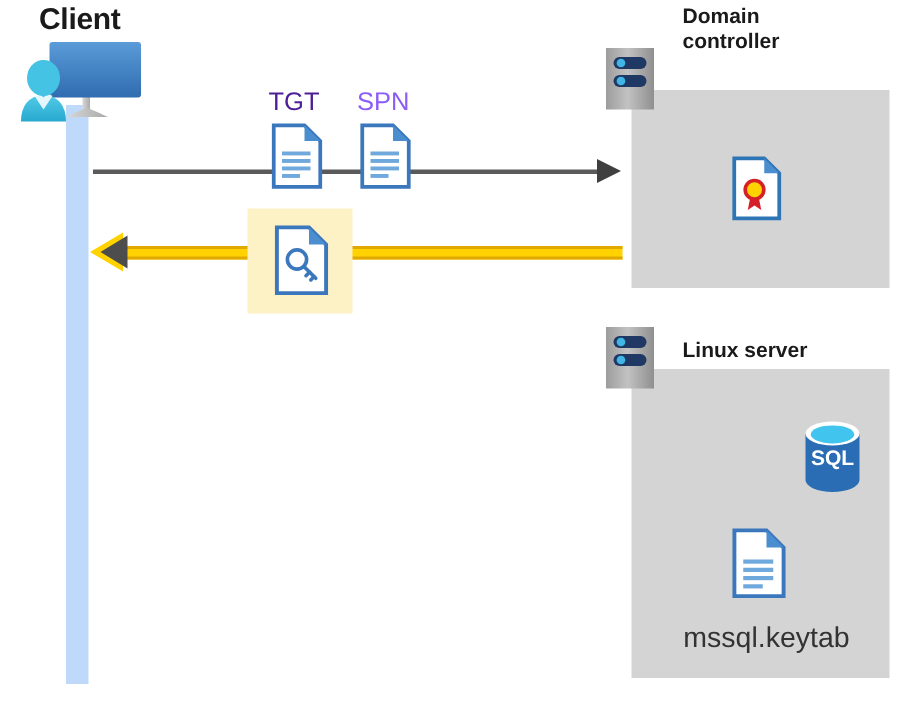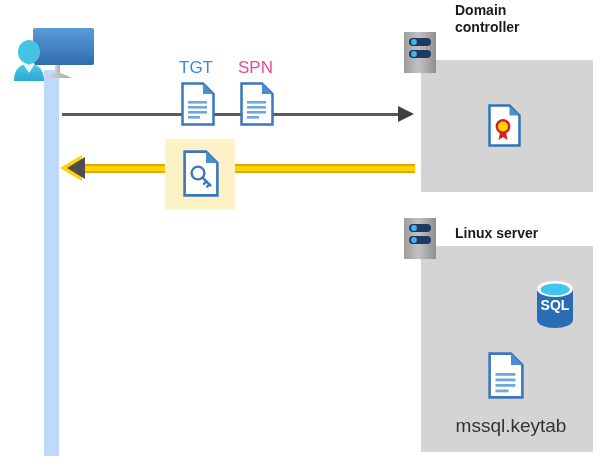--- a/index.html
+++ b/index.html
@@ -18,22 +18,22 @@
     font-size:20px;font-weight:bold;letter-spacing:-0.2px;
   }
   .lbl-dc{
     left:455px;top:2px;width:130px;
     font-size:14px;font-weight:bold;line-height:1.18;
   }
   .lbl-linux{
     left:455px;top:225px;
     font-size:14px;font-weight:bold;
   }
-  .lbl-tgt{left:179px;top:58px;font-size:17px;color:#3b82f6;}
-  .lbl-spn{left:238px;top:58px;font-size:17px;color:#ec4899;}
+  .lbl-tgt{left:179px;top:58px;font-size:17px;color:#4c1d95;}
+  .lbl-spn{left:238px;top:58px;font-size:17px;color:#8b5cf6;}
   .lbl-keytab{
     position:absolute;left:421px;top:415px;width:180px;
     text-align:center;font-size:19px;color:#333;
   }
 
   
   .lifeline{
     position:absolute;left:44px;top:70px;
     width:15px;height:386px;
     background:#bed9fa;
@@ -106,20 +106,21 @@
   .sql-icon{position:absolute;left:487px;top:281px;width:40px;height:47px;margin-left:48px;}
   svg{display:block;overflow:visible;}
 </style>
 </head>
 <body>
 
 <div id="stage">
 
   <div class="lifeline"></div>
 
+  <div class="lbl lbl-client">Client</div>
 
   <div class="client-icon">
     <svg viewBox="0 0 92 62" width="92" height="62">
       <defs>
         <linearGradient id="monGrad" x1="0" y1="0" x2="0" y2="1">
           <stop offset="0" stop-color="#5a9bd8"></stop>
           <stop offset="1" stop-color="#2f6cb0"></stop>
         </linearGradient>
         <linearGradient id="standGrad" x1="0" y1="0" x2="1" y2="0">
           <stop offset="0" stop-color="#d8d8d8"></stop>

